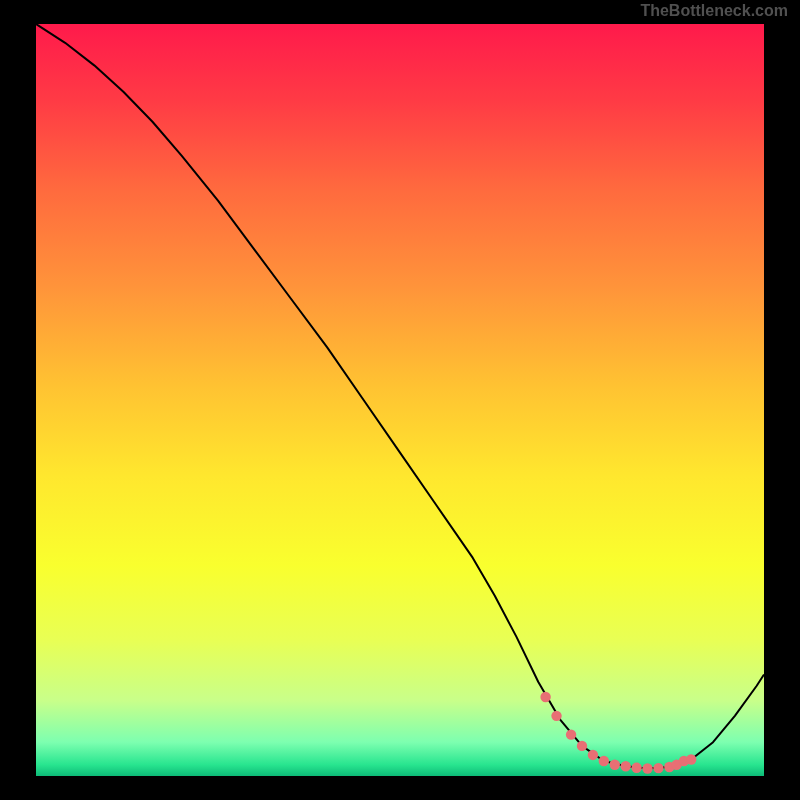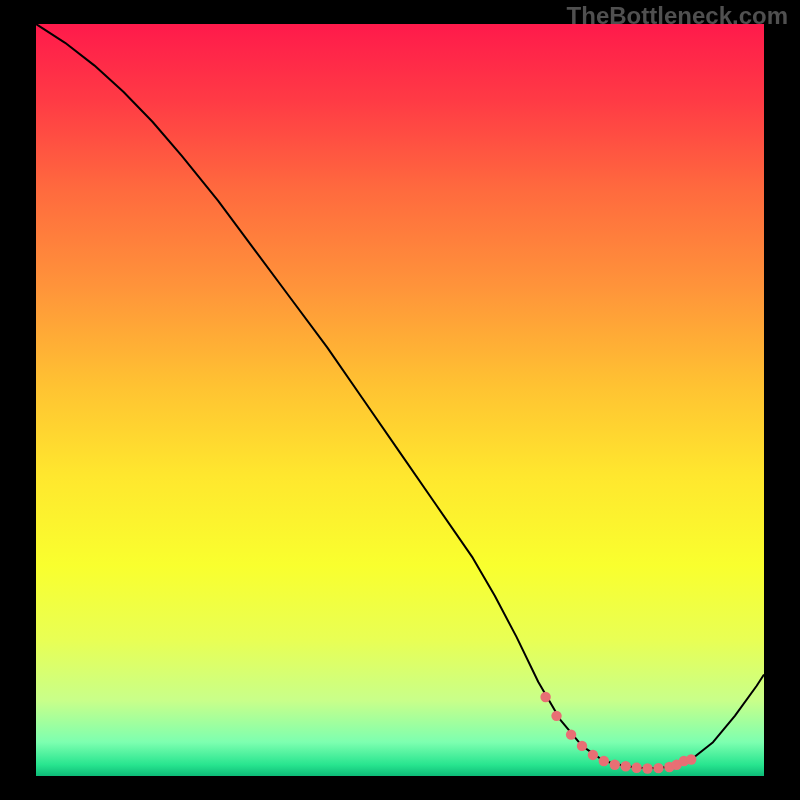--- a/index.html
+++ b/index.html
@@ -10,21 +10,21 @@
     height: 800px;
     overflow: hidden;
     position: relative;
     font-family: Arial, Helvetica, sans-serif;
   }
   .watermark {
     position: absolute;
     top: 2px;
     right: 12px;
     color: #505050;
-    font-size: 24px;
+    font-size: 16px;
     font-weight: bold;
     z-index: 10;
   }
   .plot {
     position: absolute;
     left: 36px;
     top: 24px;
     width: 728px;
     height: 752px;
   }

